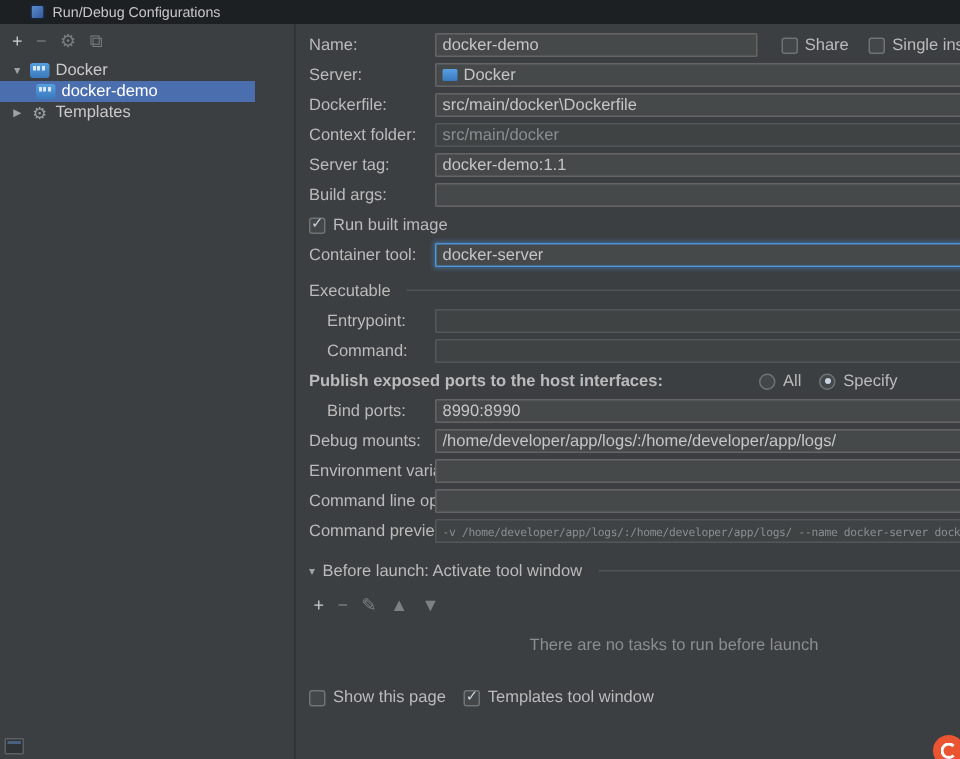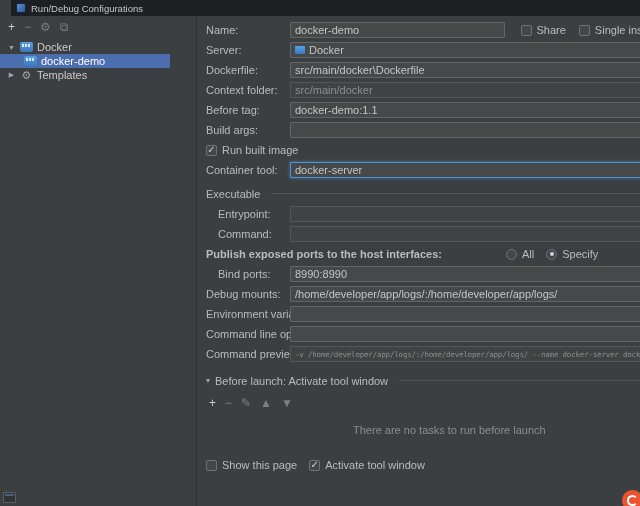--- a/index.html
+++ b/index.html
@@ -5,21 +5,21 @@
   * { box-sizing: border-box; }
   html,body { margin:0; padding:0; background:#2b2b2b; }
   .app {
     position:relative; width:640px; height:506px; overflow:hidden;
     background:var(--panel-bg,#3c3f41);
     font-family:"Liberation Sans", sans-serif; font-size:11px; color:#bbbbbb;
   }
   
   .titlebar {
     height:16px; background:var(--titlebar-bg,#1d2023); display:flex; align-items:center;
-    gap:5px; padding:0 5px; color:#c7c7c7; font-size:9.5px;margin-left:11px;
+    gap:5px; padding:0 20px; color:#c7c7c7; font-size:9.5px;
   }
   .ticon { width:10px; height:10px; border-radius:2px; flex:none;
     background:linear-gradient(135deg,#5a8fd0,#33589b); border:1px solid #18253c; }
   
   .dialog { display:flex; height:490px; }
   .sidebar { width:197px; flex:none; border-right:1px solid #2e3133; padding-top:3px; position:relative; }
   .sb-toolbar { display:flex; align-items:center; gap:9px; padding:2px 8px 4px; color:#9da2a5; font-size:12px; }
   .tb { cursor:default; line-height:1; }
   .tb.lit { color:#c9cdd0; }
   .tb.dim { color:#787c7e; }
@@ -157,21 +157,21 @@
 
       </div>
 
       <div class="row">
         <span class="lbl">Context folder:</span>
         <input class="input dis" disabled="" value="src/main/docker" style="">
 
       </div>
 
       <div class="row">
-        <span class="lbl">Before tag:</span>
+        <span class="lbl">Server tag:</span>
         <input class="input" value="docker-demo:1.1" style="">
 
       </div>
 
       <div class="row">
         <span class="lbl">Build args:</span>
         <input class="input" value="" style="">
 
       </div>
 
@@ -267,21 +267,21 @@
 
       <div class="footer-checks">
         <label class="cb">
           <span class="box"></span>
           <span>Show this page</span>
         </label>
         <label class="cb checked">
           <span class="box">
               <span class="mark">✓</span>
             </span>
-          <span>Activate tool window</span>
+          <span>Templates tool window</span>
         </label>
       </div>
 
     </div>
   </div>
 
   <div class="csdn"></div>
   <div class="corner-icon"></div>
 
 </div>

